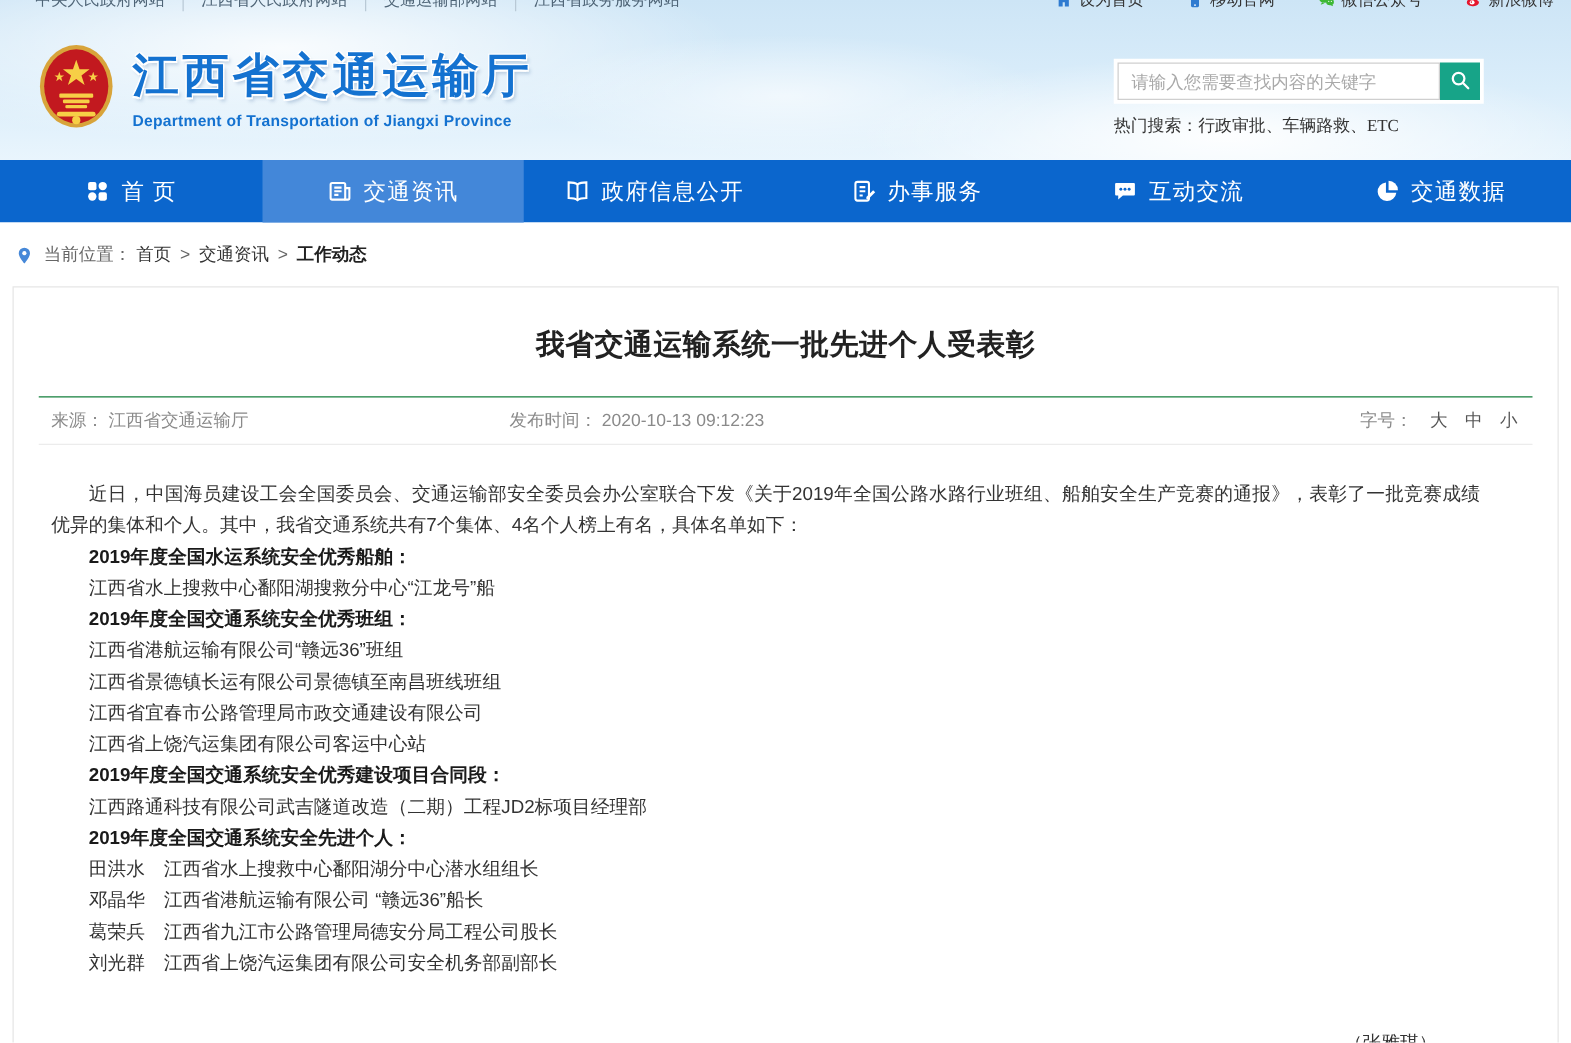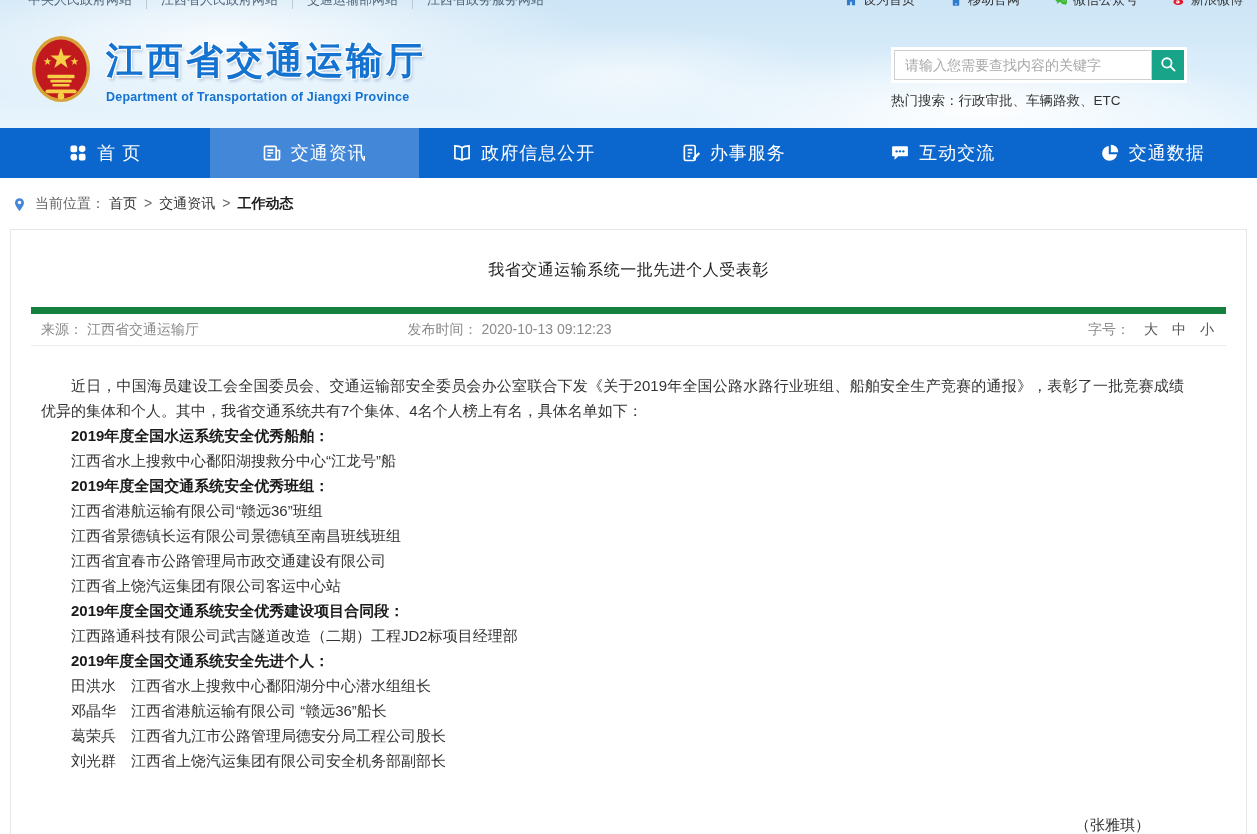--- a/index.html
+++ b/index.html
@@ -63,21 +63,21 @@
     color: #14532d; outline: none; font-family: inherit;
   }
   .search-input::placeholder { color: #a9a9a9; }
   .search-btn {
     width: 32px; border: none; background: var(--search_teal, #17a488);
     display: flex; align-items: center; justify-content: center; cursor: pointer;
   }
   .search-btn svg { width: 18px; height: 18px; }
   .hot-search { margin-top: 9px; font-size: 13.5px; color: #333; }
   .hot-search .hot-label { color: #333; }
-  .hot-search .hot-items { cursor: pointer; }
+  .hot-search .hot-items { cursor: pointer; font-family: Liberation Serif, serif; }
 
   
   .main-nav { display: flex; height: 50px; background: var(--nav_blue, #0b66cd); }
   .nav-item {
     flex: 1; display: flex; align-items: center; justify-content: center;
     color: #fff; font-size: 18px; letter-spacing: 1px; cursor: pointer;
   }
   .nav-item.active { background: var(--nav_active_blue, #4387d9); }
   .nav-icon { width: 20px; height: 20px; margin-right: 9px; display: inline-flex; }
   .nav-icon svg { width: 100%; height: 100%; }
@@ -91,26 +91,26 @@
   .crumb { color: #333; cursor: pointer; }
   .crumb + .crumb::before { content: ">"; color: #666; margin: 0 7px; font-weight: normal; }
   .crumb:last-child { font-weight: bold; color: #222; cursor: default; }
 
   
   .article-box {
     margin: 0 10px; border: 1px solid var(--border_light, #e6e6e6);
     background: #fff; height: 780px;
   }
   .article-title {
-    text-align: center; font-size: 16px; font-weight: normal; color: #222;
+    text-align: center; font-size: 23px; font-weight: bold; color: #222;
     padding: 30px 40px 26px; letter-spacing: .5px;
   }
   .meta-row {
     margin: 0 20px; display: flex; align-items: center;
-    border-top: 7px solid #15803d; border-bottom: 1px solid #ececec;
+    border-top: 1px solid #15803d; border-bottom: 1px solid #ececec;
     height: 39px; font-size: 14px; color: var(--meta_text, #8a8a8a);
   }
   .meta-left { flex: 1; padding-left: 10px; text-align: left; }
   .meta-center { flex: 1.2; text-align: left; }
   .meta-right { flex: 1; text-align: right; padding-right: 12px; display: flex; justify-content: flex-end; align-items: center; gap: 14px; }
   .fontsize-option { color: #555; cursor: pointer; }
   .article-body { padding: 27px 62px 0 30px; text-align: justify; }
   .article-body p {
     font-size: 15px; line-height: 25px; color: #333;
     text-indent: 2em; margin: 0;

